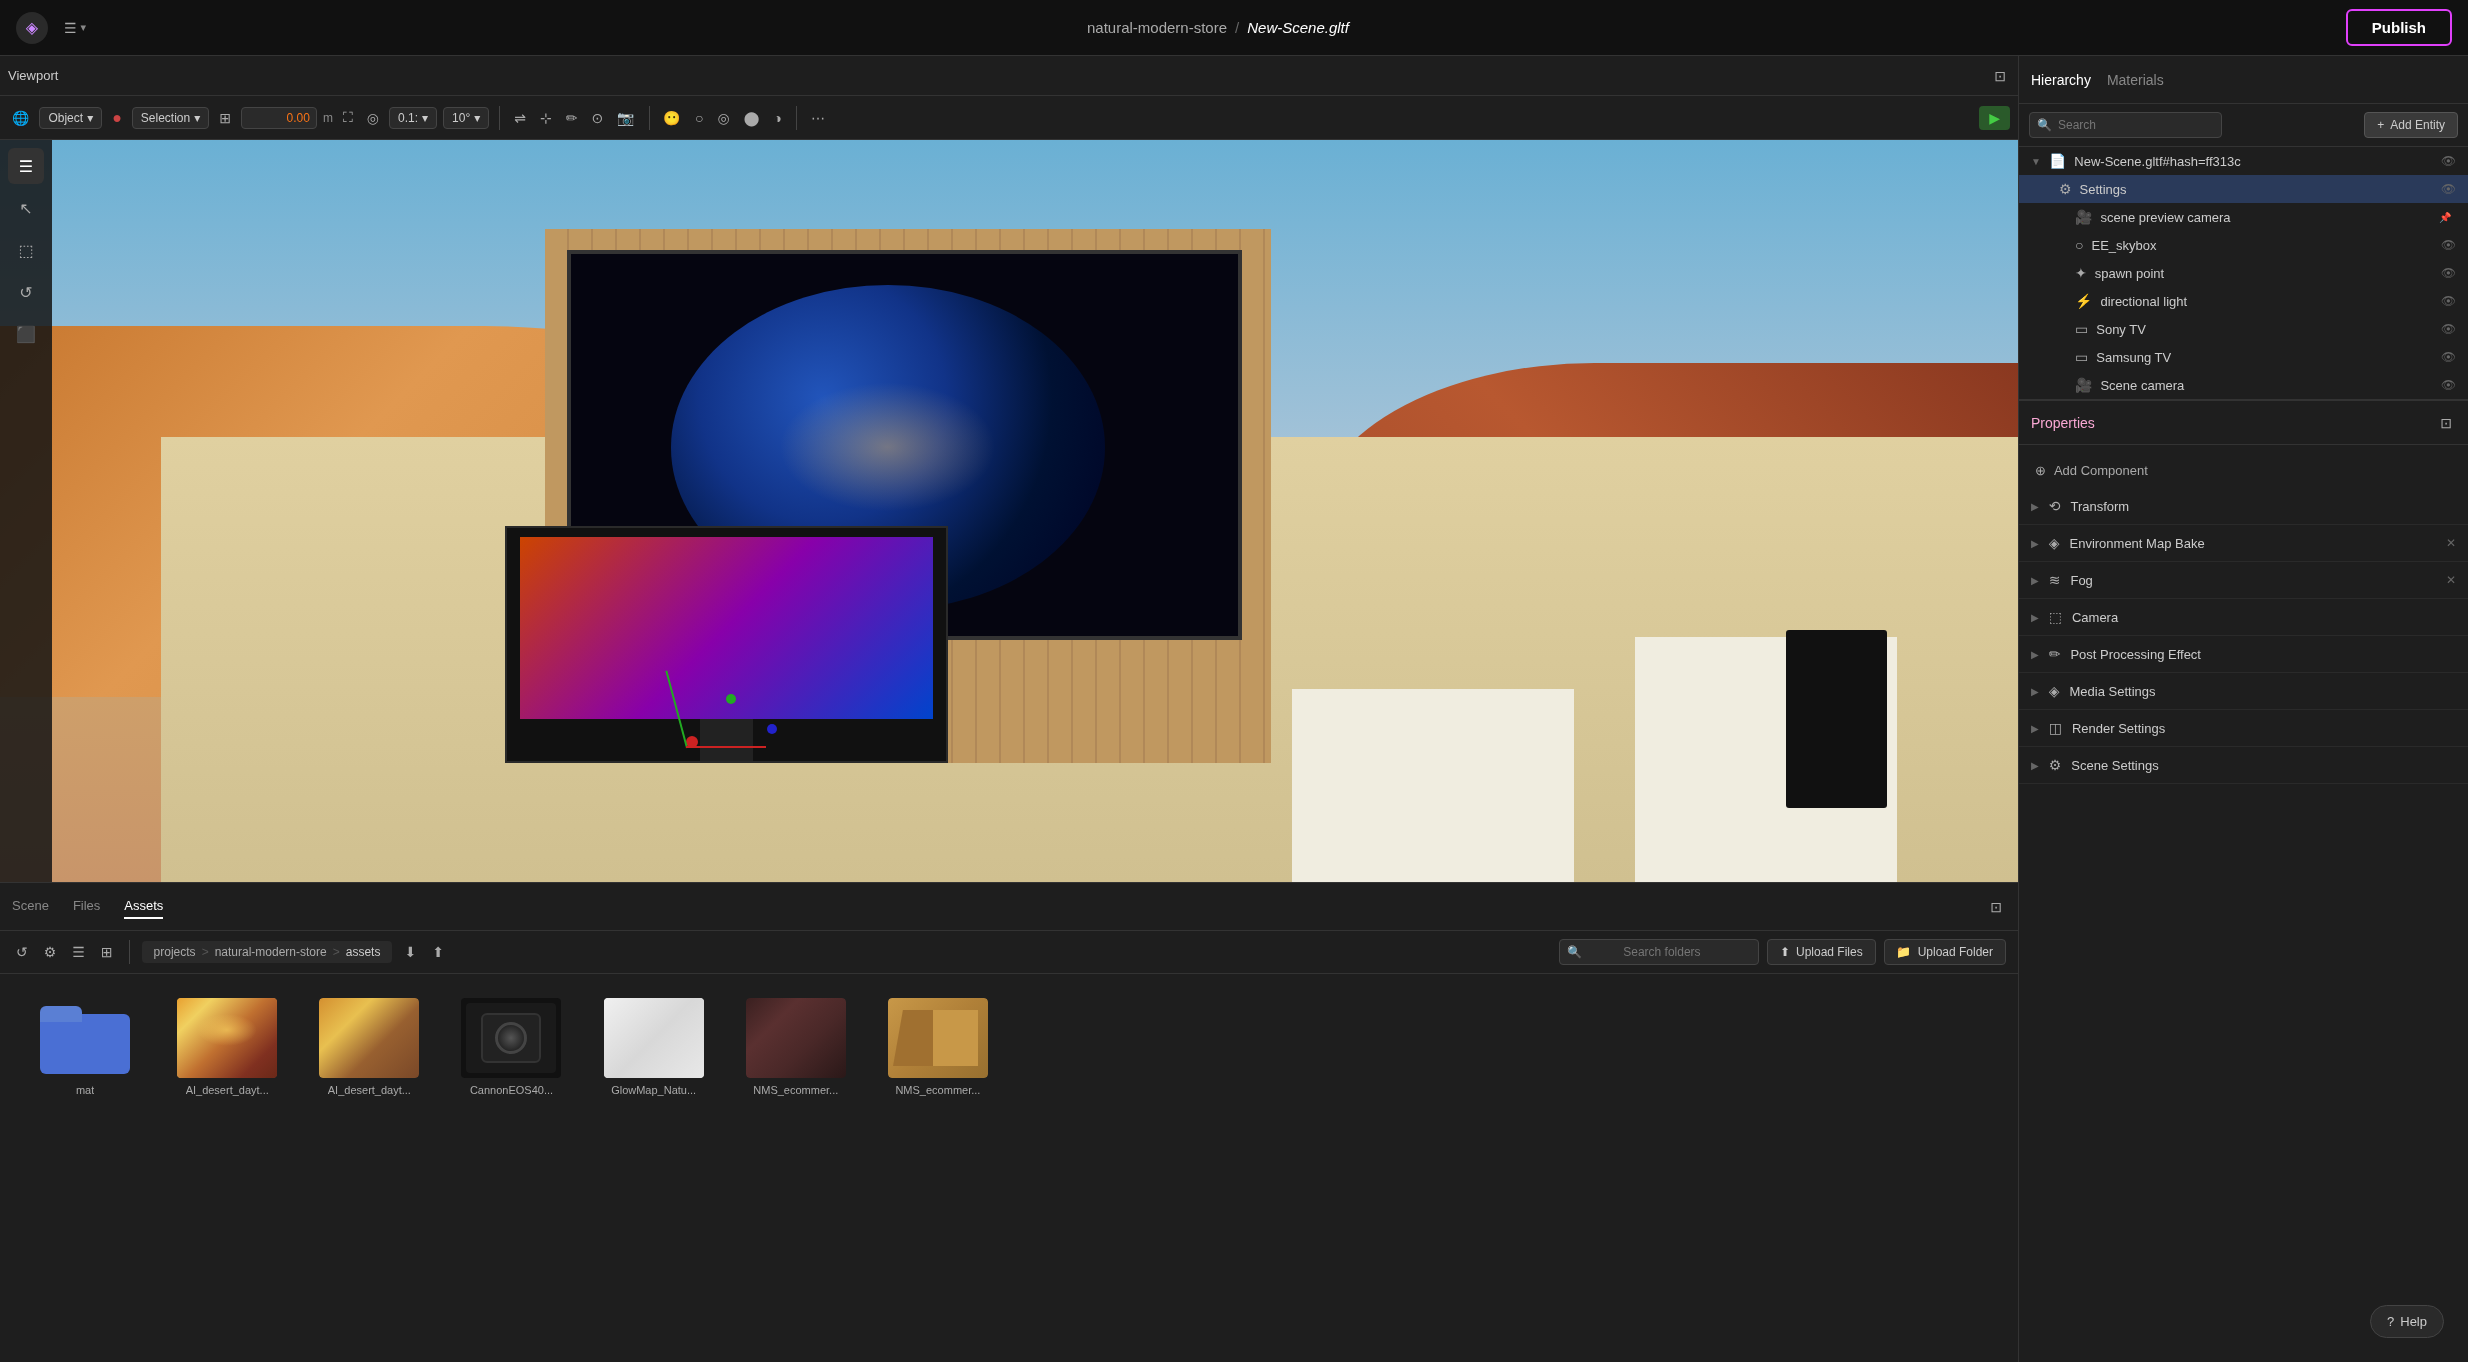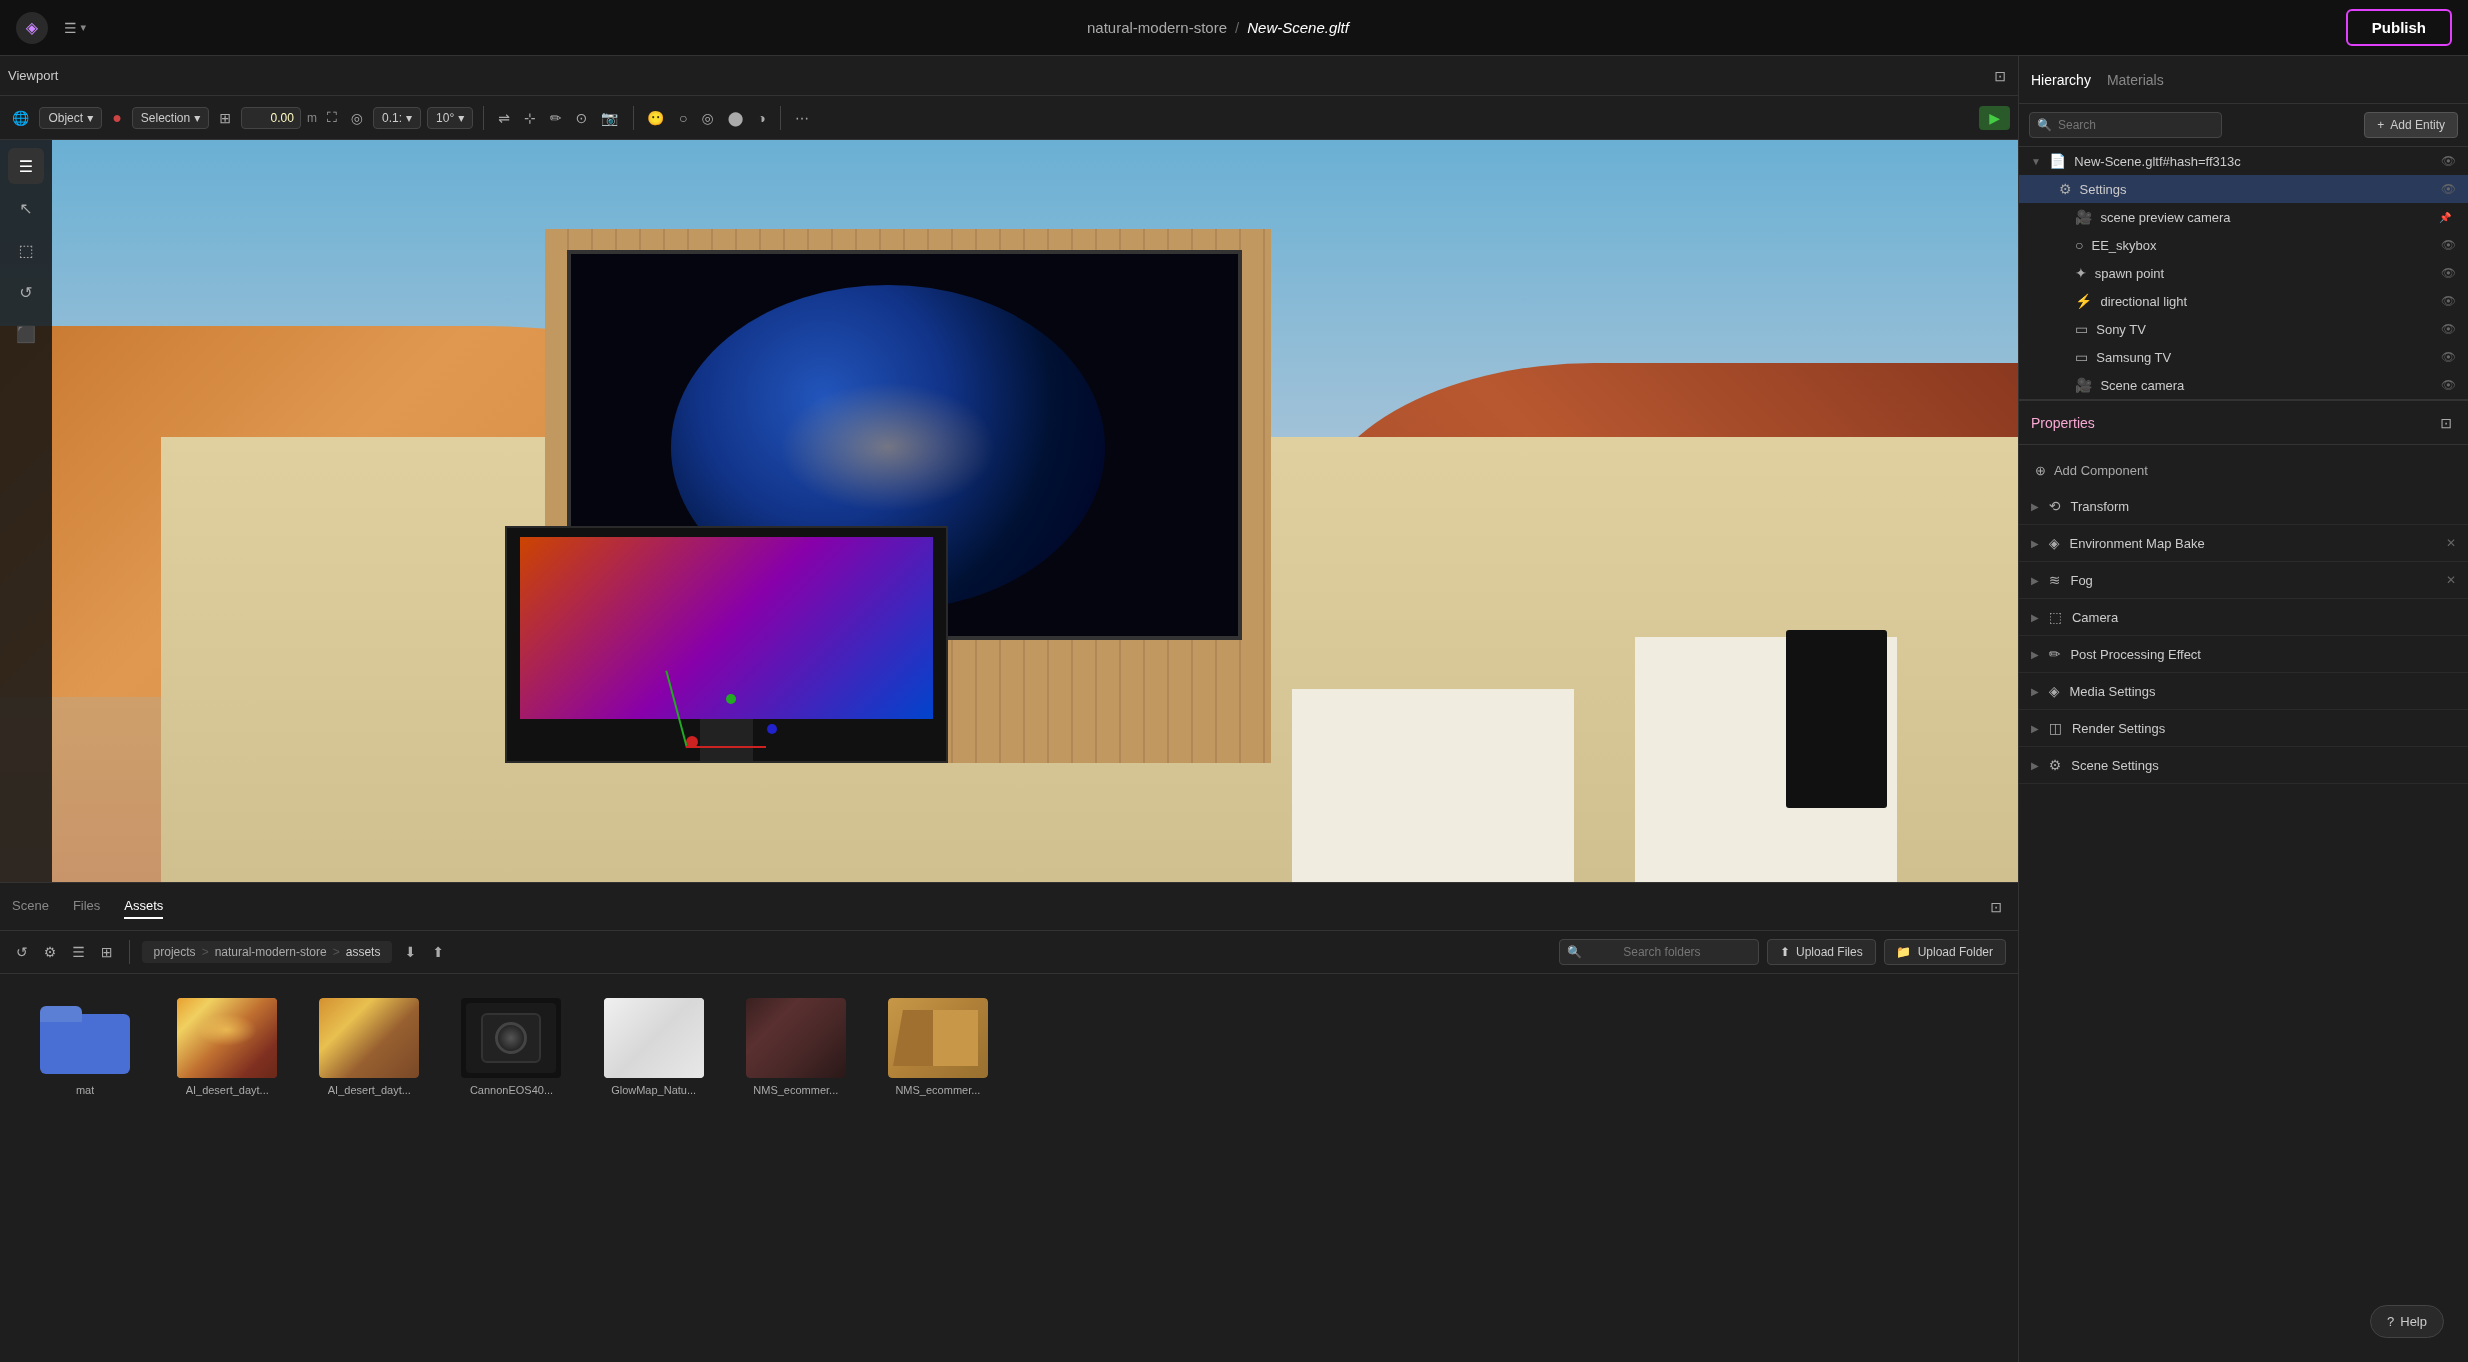--- a/index.html
+++ b/index.html
@@ -148,25 +148,25 @@
       border-radius: 4px;
       font-size: 12px;
       cursor: pointer;
       display: flex;
       align-items: center;
       gap: 4px;
     }
     .toolbar-input {
       background: #2a2a2a;
       border: 1px solid #444;
-      color: #fef9c3;
+      color: #f97316;
       padding: 3px 6px;
       border-radius: 4px;
       font-size: 12px;
-      width: 60px;
+      width: 76px;
       text-align: right;
     }
     .toolbar-unit {
       color: #888;
       font-size: 12px;
     }
 
     
     .left-tools {
       position: absolute;

